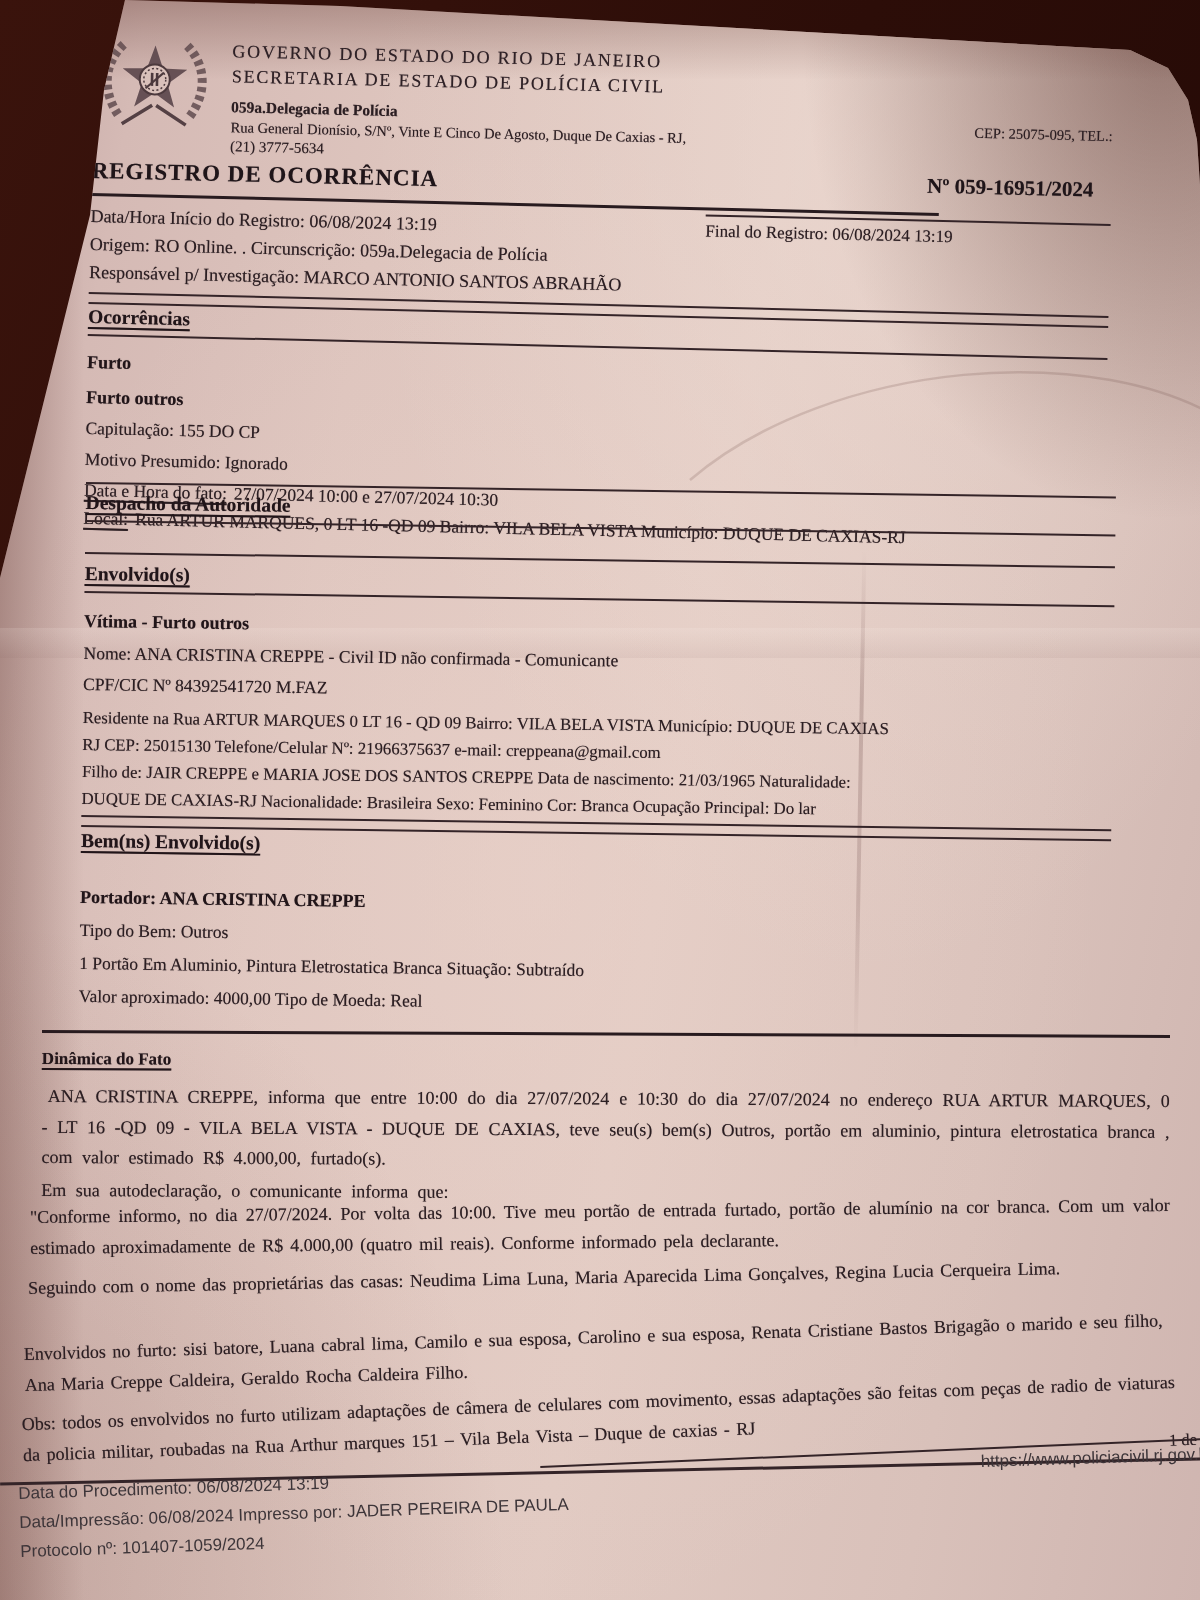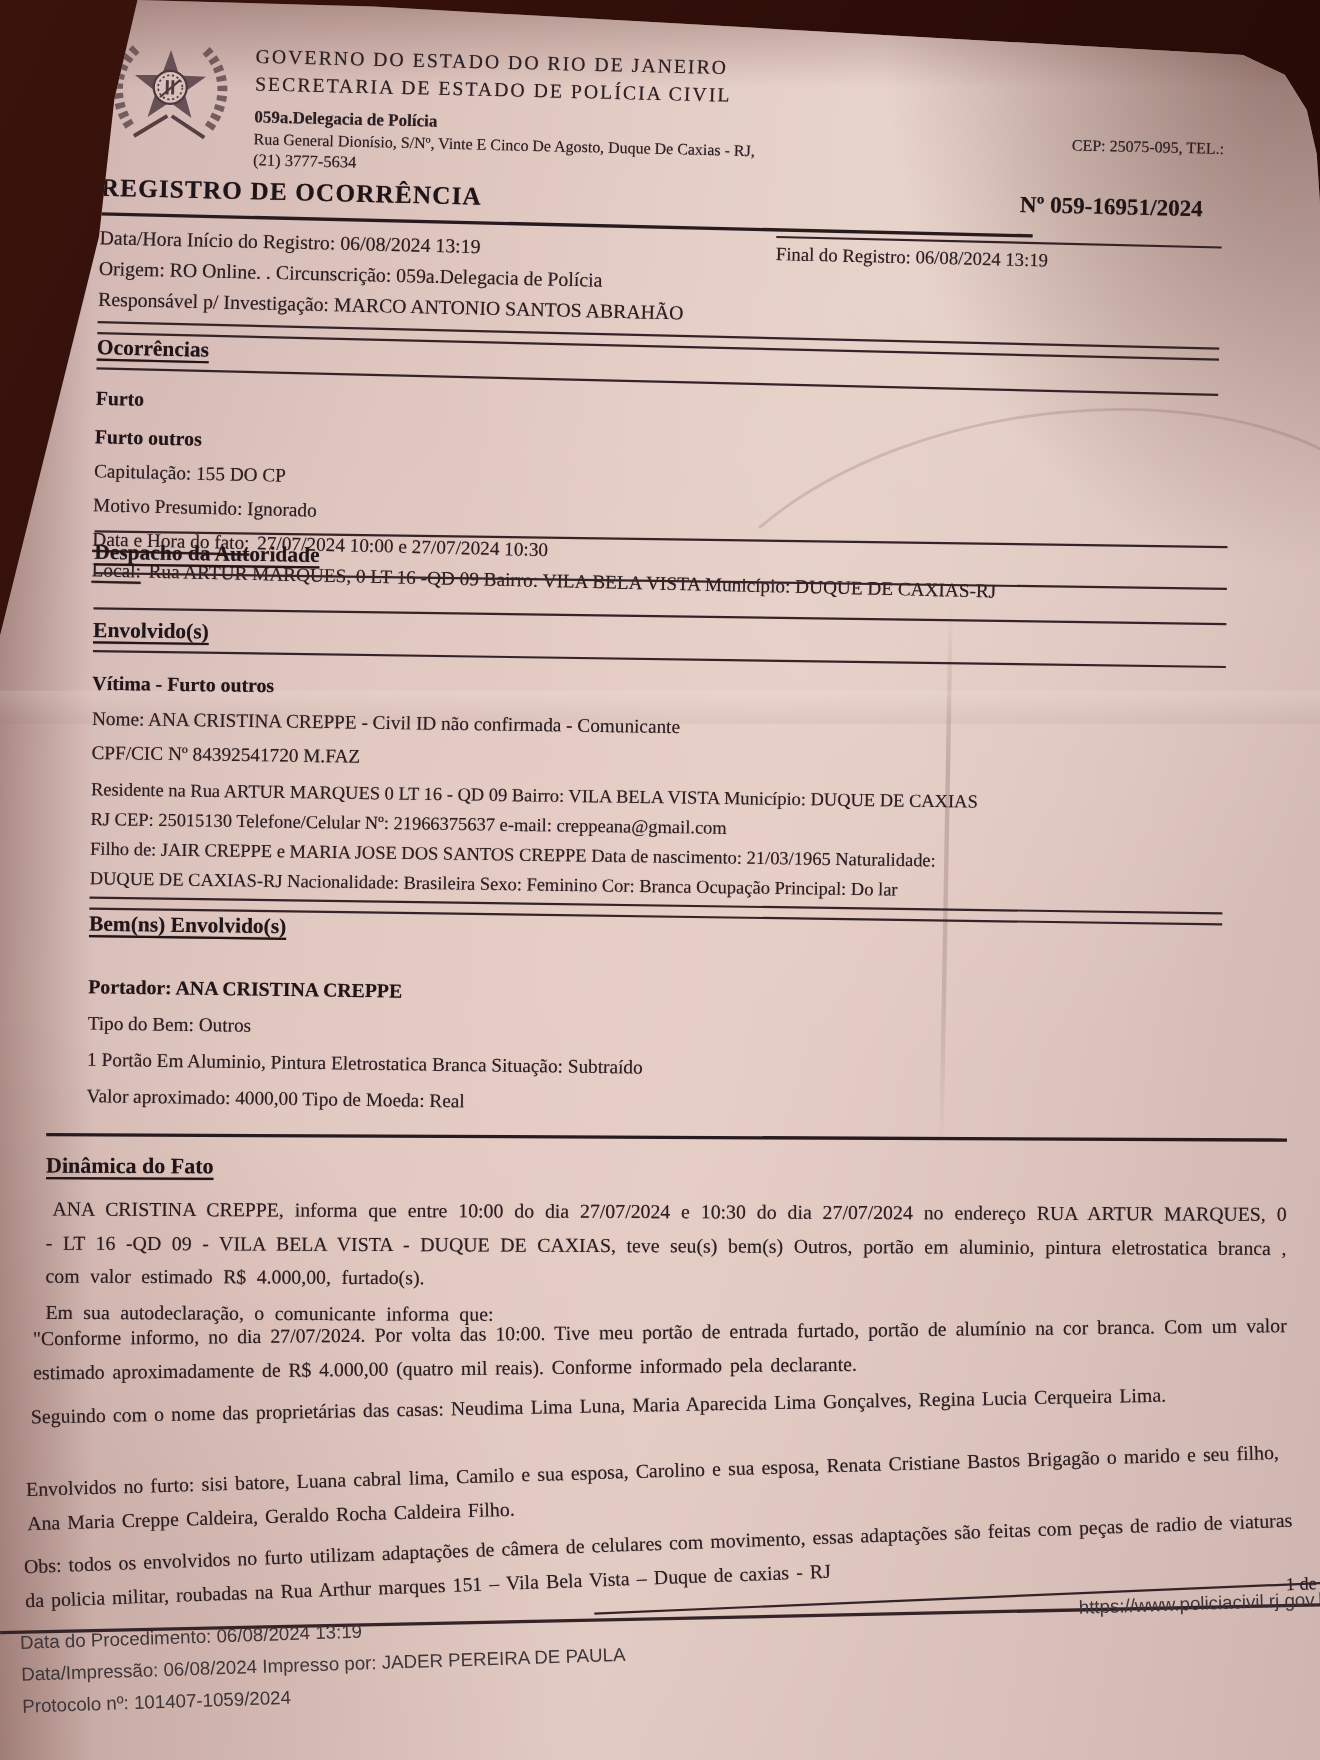--- a/index.html
+++ b/index.html
@@ -137,21 +137,21 @@
     <div style="margin-top:3px;"><span class="h u">Bem(ns) Envolvido(s)</span></div>
 
     <div class="b" style="font-size:18px;margin-top:35px;">Portador: ANA CRISTINA CREPPE</div>
     <div class="line17" style="margin-top:12px;">Tipo do Bem: Outros</div>
     <div class="line17" style="margin-top:12px;">1  Portão Em Aluminio, Pintura Eletrostatica Branca  Situação: Subtraído</div>
     <div class="line17" style="margin-top:12px;">Valor aproximado: 4000,00 Tipo de Moeda: Real</div>
   </div>
 
   <div class="blockC txt">
     <div class="rule-thick"></div>
-    <div style="margin-top:16px;"><span class="h u" style="font-size:20px;">Dinâmica do Fato</span></div>
+    <div style="margin-top:16px;"><span class="h u" style="font-size:17px;">Dinâmica do Fato</span></div>
     <div class="para" style="margin-top:12px;text-indent:6px;"> ANA CRISTINA CREPPE, informa que entre 10:00 do dia 27/07/2024 e 10:30 do dia 27/07/2024 no endereço RUA ARTUR MARQUES, 0 - LT 16 -QD 09 - VILA BELA VISTA - DUQUE DE CAXIAS, teve seu(s) bem(s) Outros, portão em aluminio, pintura eletrostatica branca , com valor estimado R$ 4.000,00, furtado(s).</div>
     <div class="para" style="margin-top:2px;text-align:left;">Em sua autodeclaração, o comunicante informa que:</div>
   </div>
 
   <div class="abs txt para" style="left:30px;top:1196px;width:1140px;transform:rotate(-.6deg);word-spacing:2.5px;">"Conforme informo, no dia 27/07/2024. Por volta das 10:00. Tive meu portão de entrada furtado, portão de alumínio na cor branca. Com um valor estimado aproximadamente de R$ 4.000,00 (quatro mil reais). Conforme informado pela declarante.</div>
   <div class="abs txt para" style="left:28px;top:1262px;width:1145px;transform:rotate(-1.1deg);text-align:left;word-spacing:2px;">Seguindo com o nome das proprietárias das casas: Neudima Lima Luna, Maria Aparecida Lima Gonçalves, Regina Lucia Cerqueira Lima.</div>
   <div class="abs txt para" style="left:24px;top:1322px;width:1150px;transform:rotate(-1.7deg);text-align:left;word-spacing:2px;">Envolvidos no furto: sisi batore, Luana cabral lima, Camilo e sua esposa, Carolino e sua esposa, Renata Cristiane Bastos Brigagão o marido e seu filho, Ana Maria Creppe Caldeira, Geraldo Rocha Caldeira Filho.</div>
   <div class="abs txt para" style="left:22px;top:1388px;width:1158px;transform:rotate(-2.1deg);text-align:left;word-spacing:2px;">Obs: todos os envolvidos no furto utilizam adaptações de câmera de celulares com movimento, essas adaptações são feitas com peças de radio de viaturas da policia militar, roubadas na Rua Arthur marques 151 – Vila Bela Vista – Duque de caxias - RJ</div>
 
   <div class="pagenum txt">1 de 2</div>

